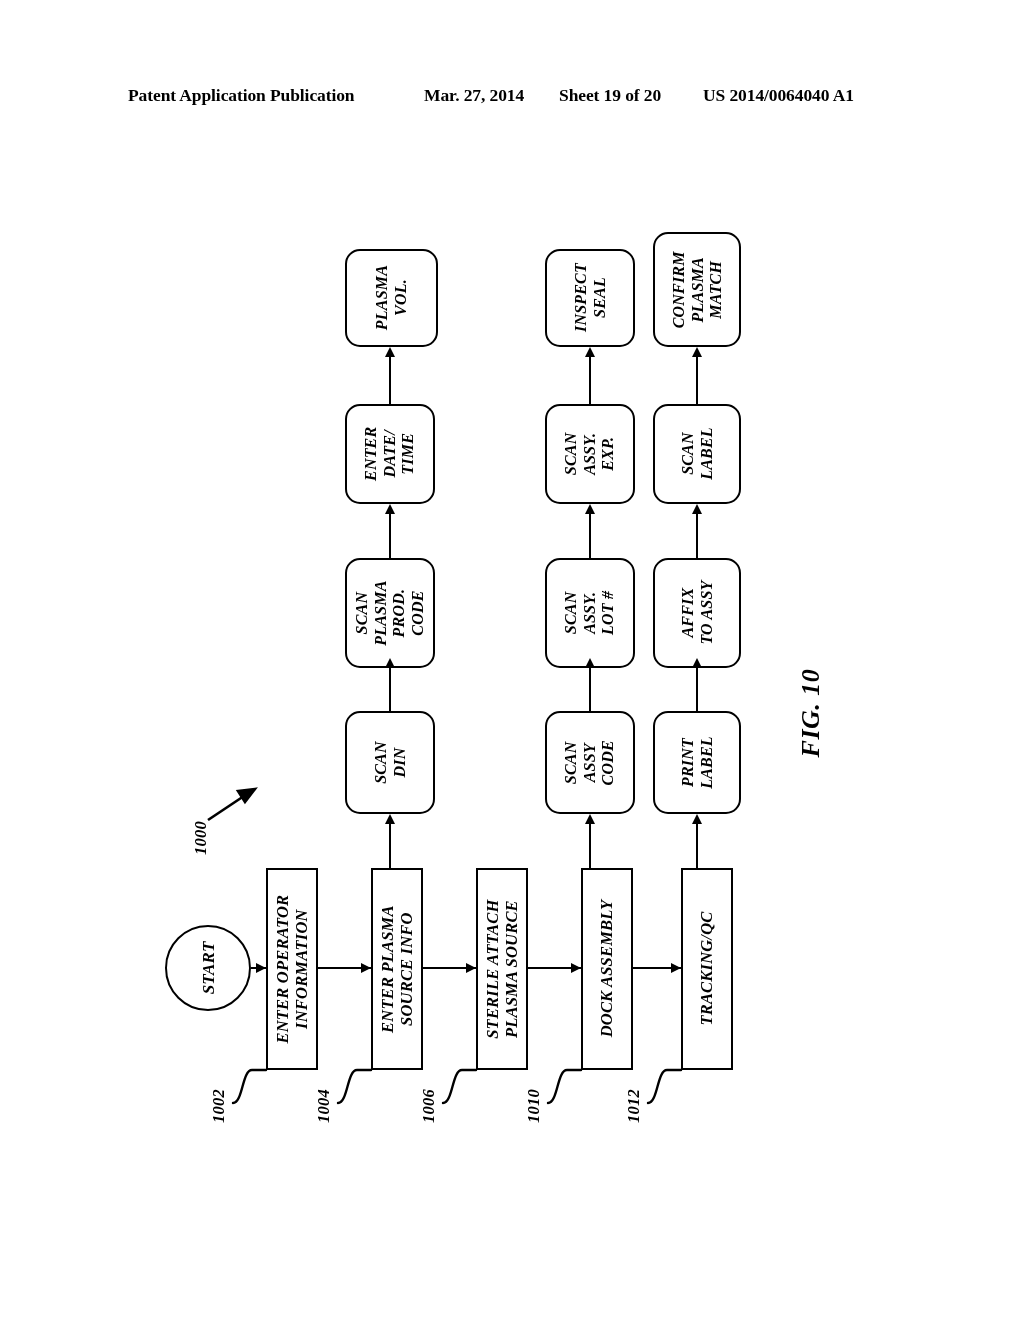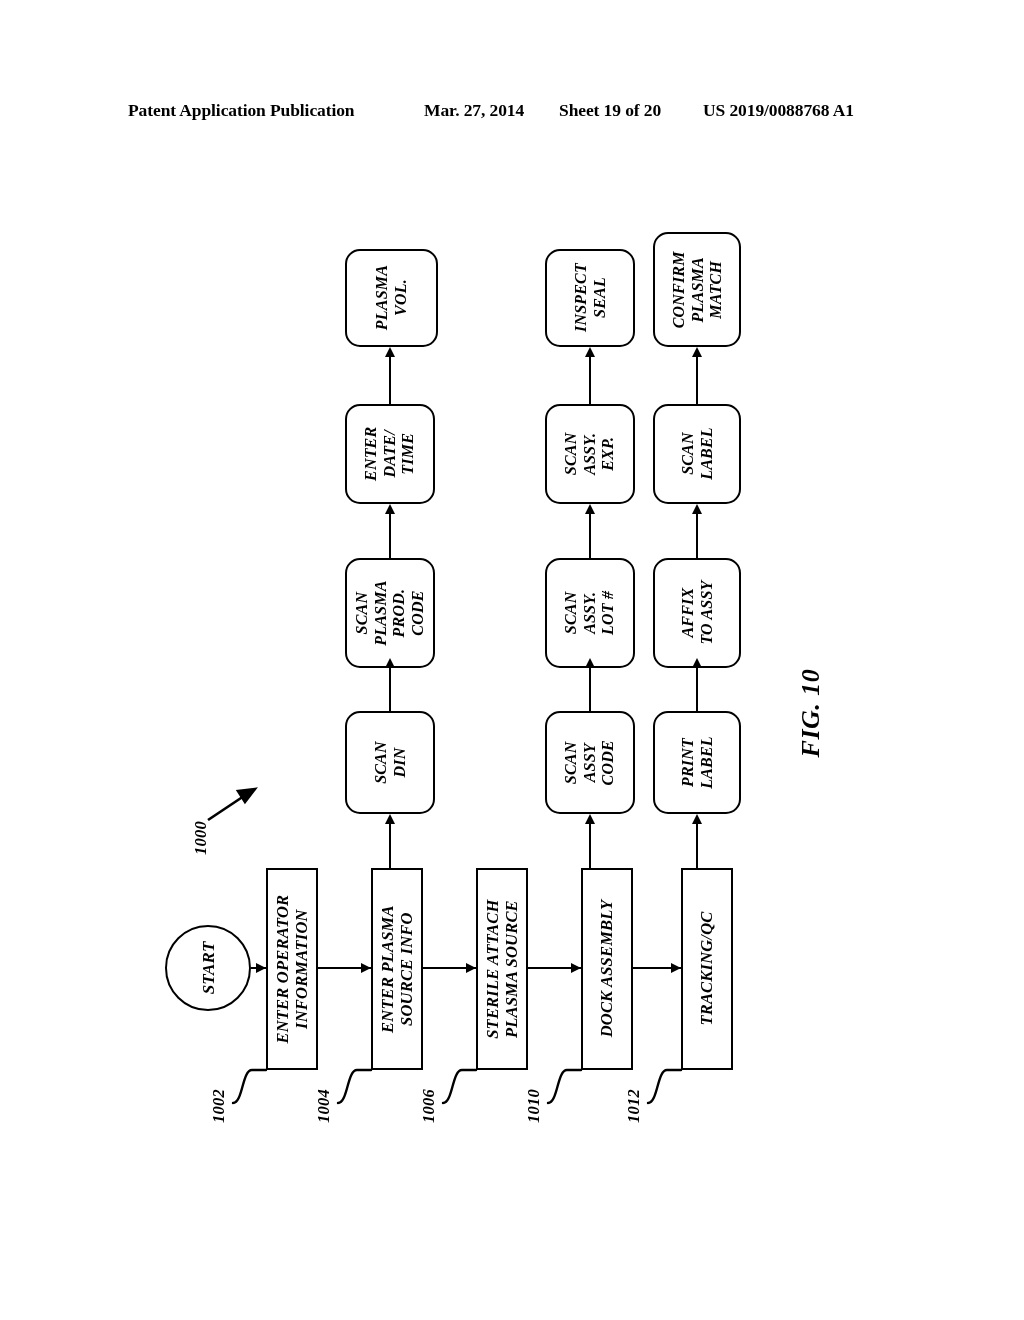--- a/index.html
+++ b/index.html
@@ -12,21 +12,21 @@
     height: 1320px;
     position: relative;
     font-family: "Liberation Serif", "DejaVu Serif", serif;
     color: #000000;
     overflow: hidden;
   }
 
   
   .patent-header {
     position: absolute;
-    top: 100px;
+    top: 85px;
     left: 0;
     width: 1024px;
     height: 26px;
     font-family: "Liberation Serif", "DejaVu Serif", serif;
     font-weight: bold;
     font-size: 17.5px;
     letter-spacing: -0.1px;
     white-space: nowrap;
   }
   .hdr-pub   { position: absolute; left: 128px; top: 0; }
@@ -143,21 +143,21 @@
     pointer-events: none;
   }
 </style>
 </head>
 <body>
 
 <div class="patent-header">
   <span class="hdr-pub">Patent Application Publication</span>
   <span class="hdr-date">Mar. 27, 2014</span>
   <span class="hdr-sheet">Sheet 19 of 20</span>
-  <span class="hdr-num">US 2019/0088768 A1</span>
+  <span class="hdr-num">US 2014/0064040 A1</span>
 </div>
 
 <div id="figure">
 
   <svg class="leaders" viewBox="0 0 1024 1320">
     <g fill="none" stroke="#000" stroke-width="2.4" stroke-linecap="round">
       <path d="M 233 1103 C 243 1103 242 1070 252 1070 L 266 1070"></path>
       <path d="M 338 1103 C 348 1103 347 1070 357 1070 L 371 1070"></path>
       <path d="M 443 1103 C 453 1103 452 1070 462 1070 L 476 1070"></path>
       <path d="M 548 1103 C 558 1103 557 1070 567 1070 L 581 1070"></path>

